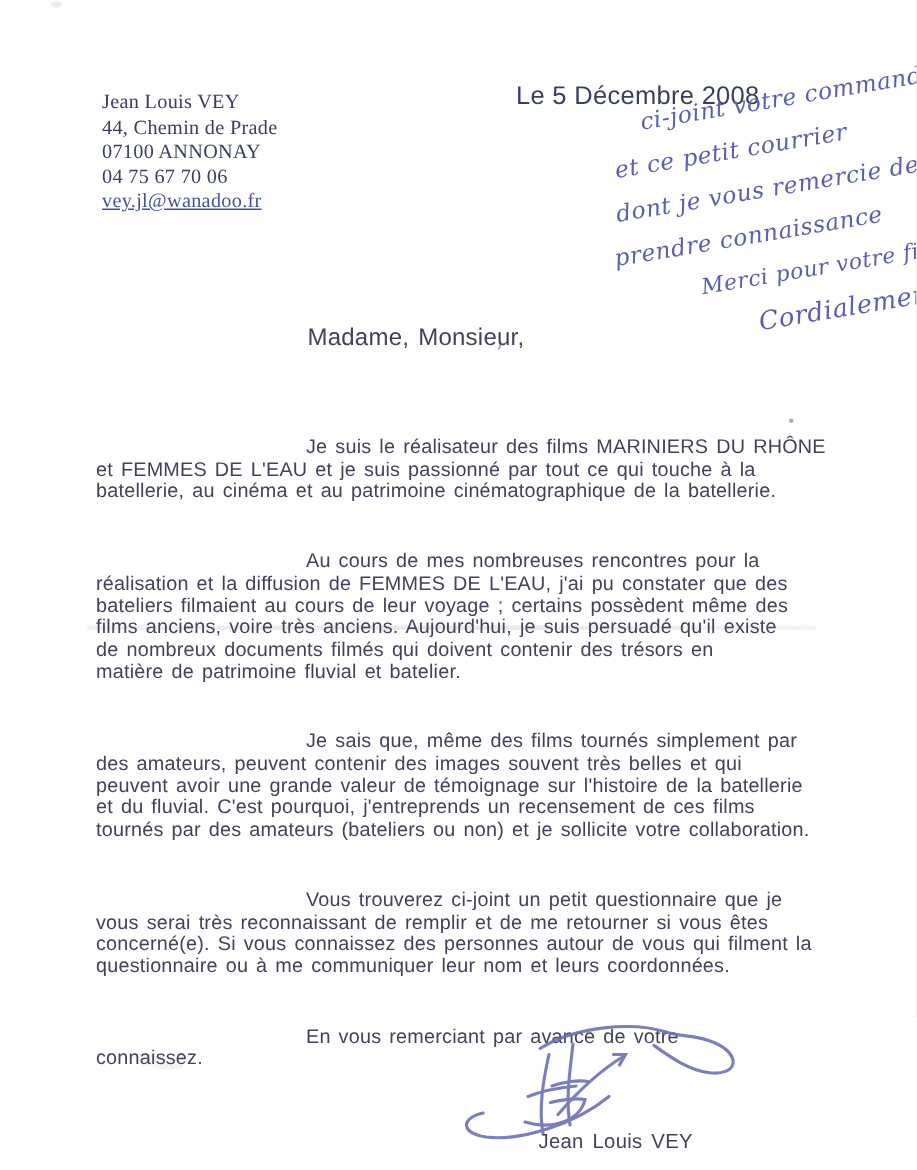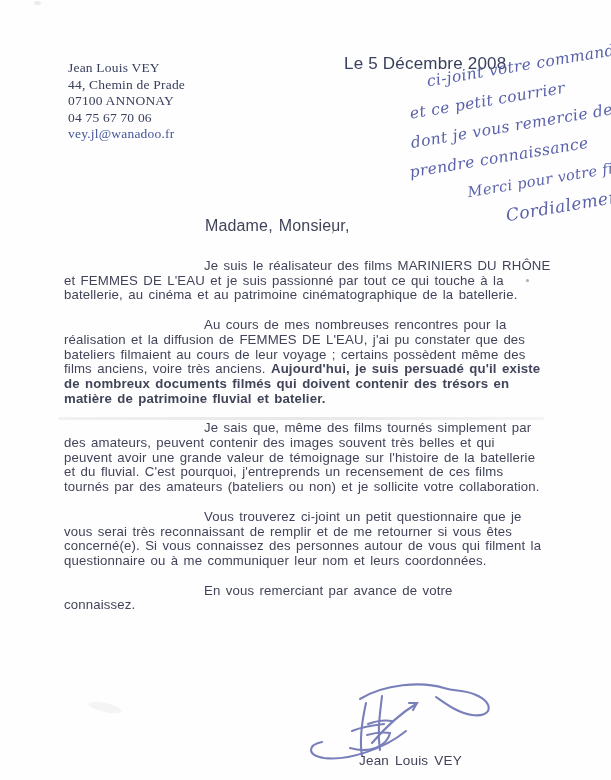--- a/index.html
+++ b/index.html
@@ -14,20 +14,21 @@
   
   .sender{
     position:absolute;left:68px;top:60px;
     font-family:"Liberation Serif",serif;
     font-size:13.5px;line-height:16.5px;
     color:var(--serifInk,#39405e);
     letter-spacing:.2px;
   }
   .sender .email{
     color:var(--link,#44549c);
+    text-decoration:underline;
   }
   
   .date{
     position:absolute;left:344px;top:54px;
     font-family:Liberation Sans, sans-serif;
     font-size:17px;color:var(--serifInk,#39405e);
     letter-spacing:.2px;
   }
   
   .handwriting{
@@ -53,22 +54,22 @@
     letter-spacing:.15px;word-spacing:1.5px;
   }
   .body{
     position:absolute;left:64px;top:259px;width:500px;
     font-size:13.2px;line-height:14.7px;
     color:var(--ink,#414459);
     letter-spacing:.15px;word-spacing:1.5px;
   }
   .para{margin:0 0 15px 0;}
   .line{white-space:nowrap;}
-  .line.first{padding-left:140px;}
-  .line b{font-weight:700;}
+  .line.first{padding-left:140px;margin-top:32px;}
+  .line b{font-weight:400;}
   
   .signature{position:absolute;left:296px;top:679px;}
   .sig-name{
     position:absolute;left:359px;top:753px;
     font-size:13.5px;color:var(--ink,#414459);
     letter-spacing:.2px;word-spacing:2px;
   }
   
   .streak{
     position:absolute;left:58px;top:417px;width:486px;height:3px;

